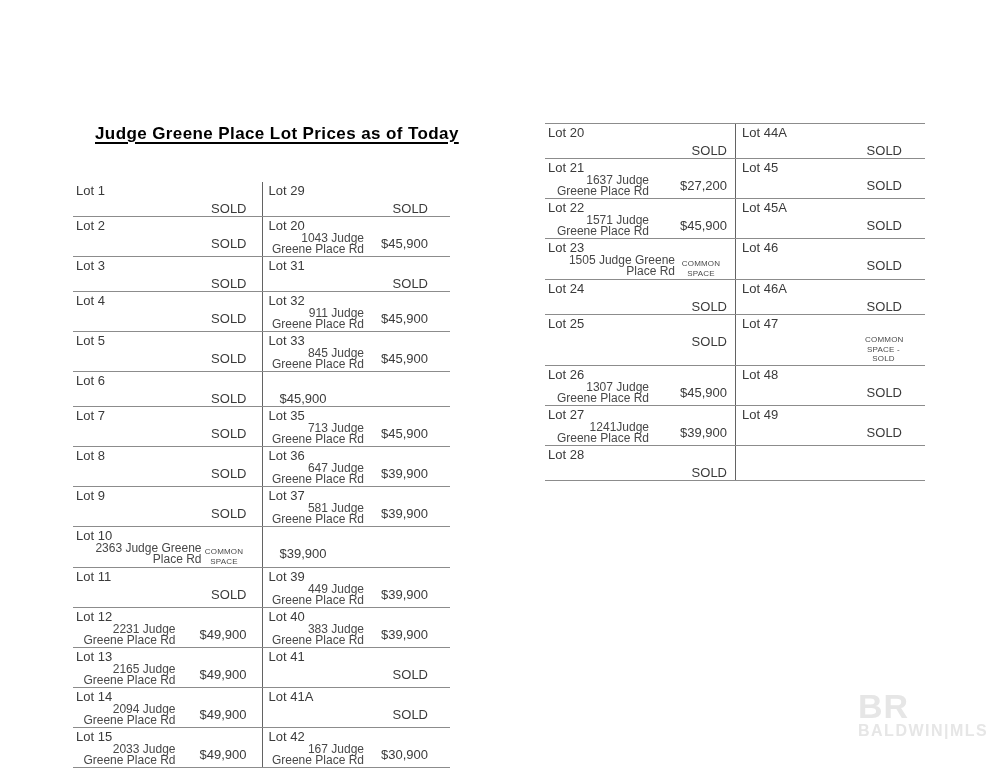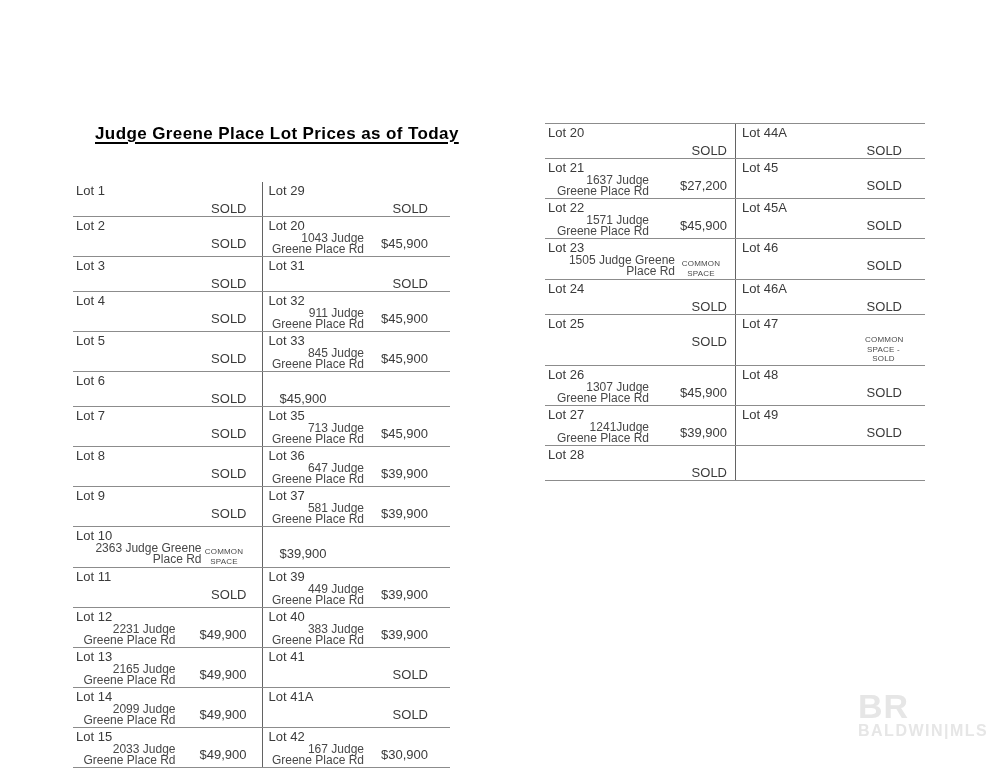--- a/index.html
+++ b/index.html
@@ -268,21 +268,21 @@
         <div class="lot">Lot 41</div>
 
       </div>
       <div class="status">SOLD</div>
     </div>
   </div>
     <div class="row r-addr">
     <div class="half left-half">
       <div class="namecell">
         <div class="lot">Lot 14</div>
-        <div class="addr">2099 Judge Greene Place Rd</div>
+        <div class="addr">2094 Judge Greene Place Rd</div>
       </div>
       <div class="status">$49,900</div>
     </div>
     <div class="half right-half">
       <div class="namecell">
         <div class="lot">Lot 41A</div>
 
       </div>
       <div class="status">SOLD</div>
     </div>

